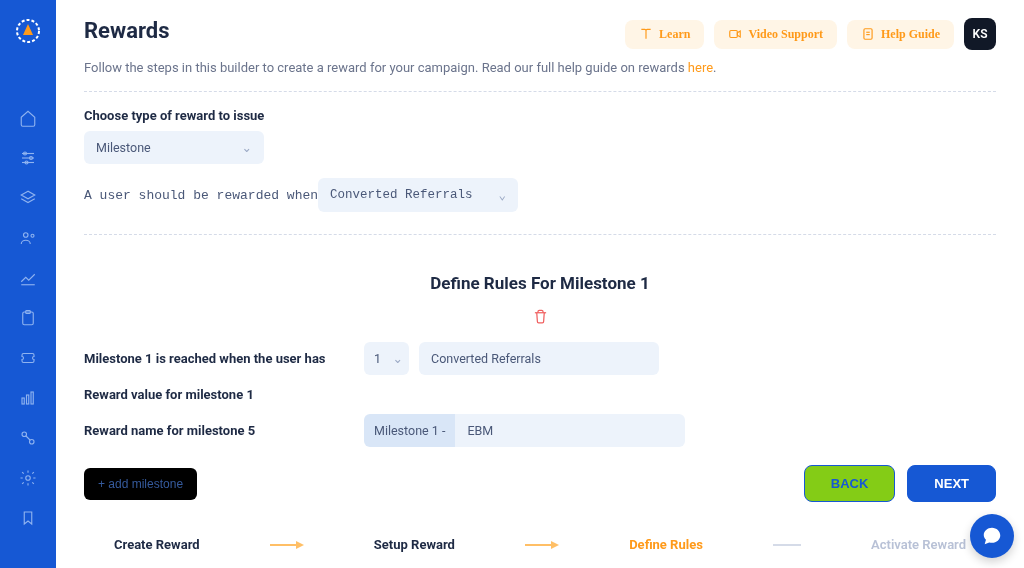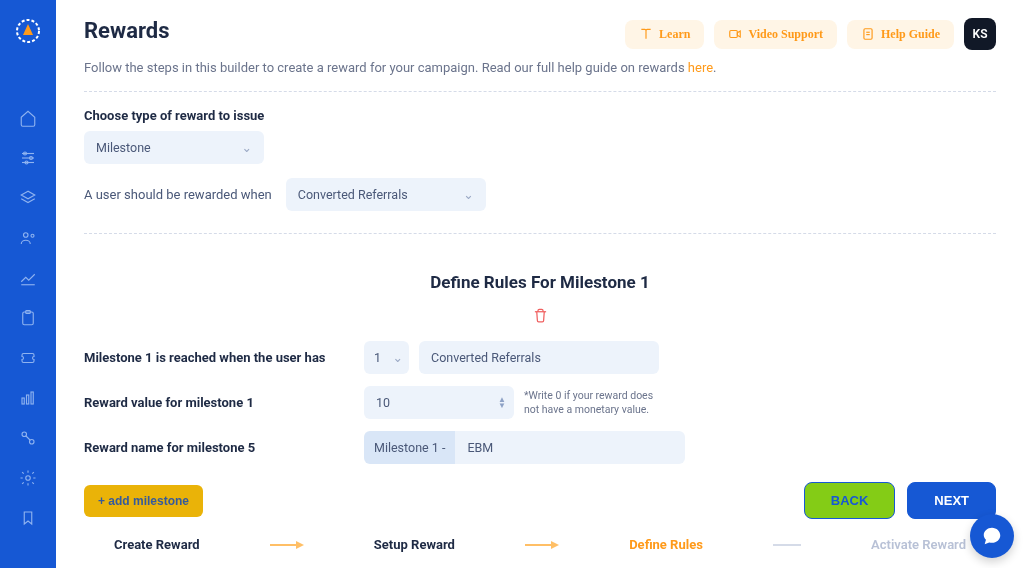--- a/index.html
+++ b/index.html
@@ -28,41 +28,41 @@
   hr.divider { border: none; border-top: 1px dashed #d5dbe8; margin: 16px 0; }
 
   .field-label { font-size: 13px; font-weight: 700; color: #1e2a44; margin-bottom: 8px; }
   .select-box { display: flex; align-items: center; justify-content: space-between; background: #edf3fb; border-radius: 6px; padding: 9px 12px; font-size: 12.5px; color: #4a5878; cursor: pointer; }
   .select-box .chev { color: #9aa8c4; }
   .w210 { width: 180px; }
   .w200 { width: 200px; }
   .w45 { width: 45px; padding: 9px 6px 9px 10px; }
   .w240 { width: 240px; }
 
-  .row-inline { display: flex; align-items: center; gap: 14px; margin-bottom: 6px; margin-top: 4px; }
+  .row-inline { display: flex; align-items: center; gap: 0; margin-bottom: 6px; margin-top: 4px; font-family: Liberation Mono, monospace; }
   .inline-label { font-size: 13px; color: #4a5878; }
 
   .section-head { display: flex; align-items: center; gap: 16px; margin: 22px 0 14px 0; flex-direction: column; }
   .section-title { font-size: 17px; font-weight: 700; color: #1e2a44; }
   .trash { color: #f06060; cursor: pointer; }
 
   .rule-row { display: flex; align-items: center; margin-bottom: 12px; }
   .rule-label { width: 280px; font-size: 13px; font-weight: 700; color: #1e2a44; }
   .rule-controls { display: flex; align-items: center; gap: 10px; }
 
   .number-box { display: flex; align-items: center; justify-content: space-between; background: #edf3fb; border-radius: 6px; padding: 9px 8px 9px 12px; font-size: 12.5px; color: #4a5878; width: 150px; }
   .stepper { display:flex; flex-direction:column; line-height:6px; font-size:8px; color:#8ea2c6; cursor:pointer;}
   .hint { font-size: 10.5px; color: #6b748c; line-height: 1.3; max-width: 140px; }
 
   .prefix-box { background: #d9e6f7; border-radius: 6px 0 0 6px; padding: 9px 10px; font-size: 12.5px; color: #4a5878; }
   .name-input { background: #edf3fb; border-radius: 0 6px 6px 0; padding: 9px 12px; font-size: 12.5px; color: #4a5878; width: 230px; }
   .name-wrap { display: flex; }
 
   .actions-row { display: flex; justify-content: space-between; align-items: center; margin-top: 6px; }
-  .add-btn { background: #eab308; color: #355a9c; font-size: 12px; font-weight: 700; padding: 9px 14px; border-radius: 6px; border: none; cursor: pointer; }
+  .add-btn { background: #000000; color: #355a9c; font-size: 12px; font-weight: 400; padding: 9px 14px; border-radius: 6px; border: none; cursor: pointer; }
   .nav-btns { display: flex; gap: 12px; }
   .btn { padding: 10px 26px; border-radius: 8px; font-size: 13px; font-weight: 700; cursor: pointer; }
   .btn-back { background: #84cc16; border: 1.5px solid #1658d4; color: #1658d4; }
   .btn-next { background: #1658d4; border: 1.5px solid #1658d4; color: #fff; }
 
   .stepper-bar { margin-top: auto; margin-bottom: 14px; display: flex; align-items: center; justify-content: space-between; padding: 12px 30px 0 30px; }
   .step-label { font-size: 13px; font-weight: 700; color: #1e2a44; }
   .step-label.active { color: #ff9a1a; }
   .step-label.inactive { color: #b8c1d6; font-weight: 600; }
   .step-arrow { flex: 0 0 auto; }
@@ -226,30 +226,20 @@
         <span class="chev">⌄</span>
       </div>
       <div class="select-box w240" style="justify-content:flex-start;">
         <span>Converted Referrals</span>
       </div>
     </div>
   </div>
 
   <div class="rule-row">
     <div class="rule-label">Reward value for milestone 1</div>
-    <div class="rule-controls">
-      <div class="number-box">
-        <span>10</span>
-        <span class="stepper">
-            <span>▲</span>
-            <span>▼</span>
-          </span>
-      </div>
-      <div class="hint">*Write 0 if your reward does not have a monetary value.</div>
-    </div>
   </div>
 
   <div class="rule-row">
     <div class="rule-label">Reward name for milestone 5</div>
     <div class="rule-controls">
       <div class="name-wrap">
         <div class="prefix-box">Milestone 1 -</div>
         <div class="name-input">EBM</div>
       </div>
     </div>

